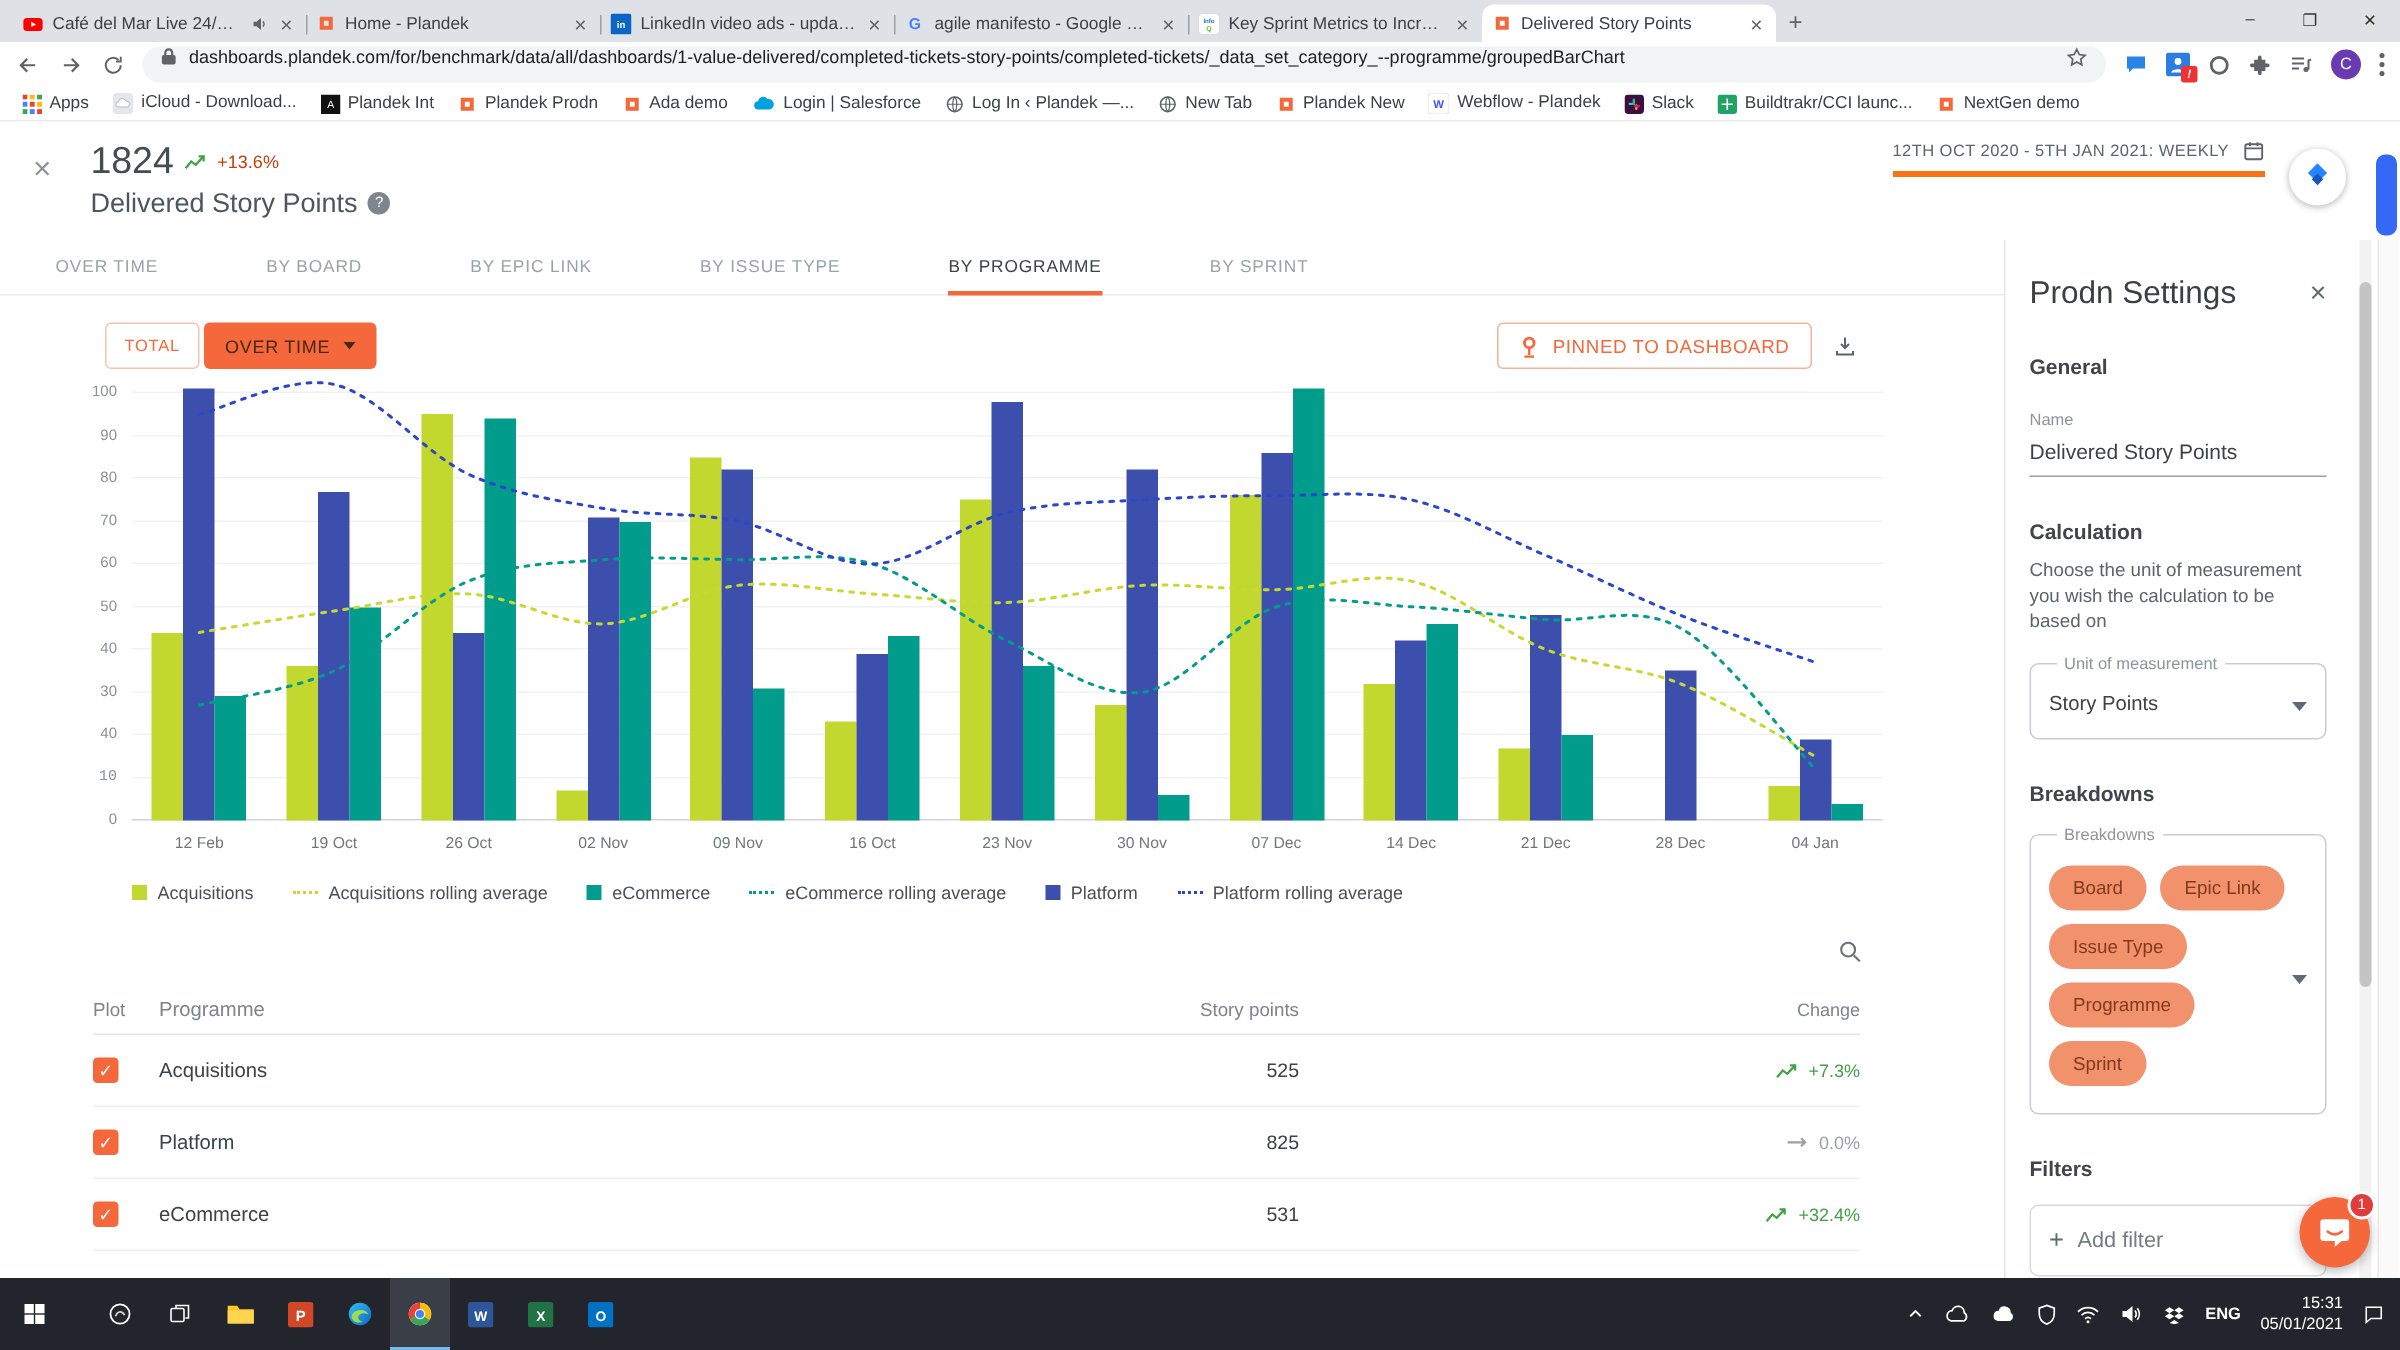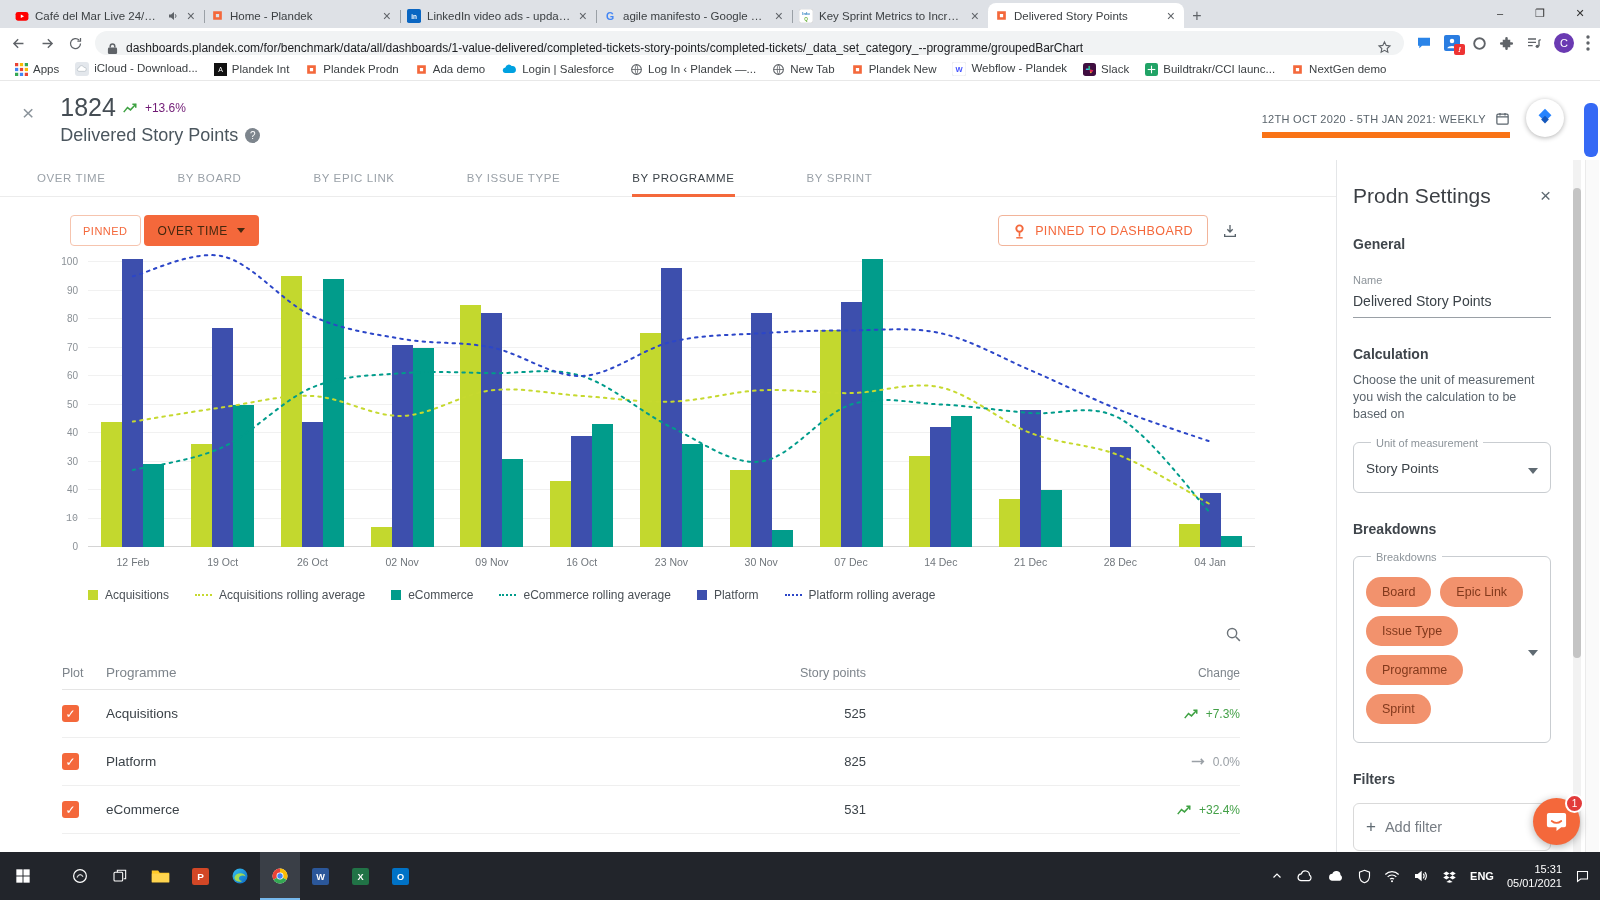--- a/index.html
+++ b/index.html
@@ -11,39 +11,39 @@
 .tab{width:196px;height:25px;display:flex;align-items:center;gap:6px;padding:0 7px;font-size:11.5px;color:#3c4043;position:relative;cursor:default}
 .tab .ttl{flex:1;white-space:nowrap;overflow:hidden;text-overflow:ellipsis}
 .tab.active{background:#fff;border-radius:8px 8px 0 0;z-index:2}
 .tab:not(.active)::after{content:"";position:absolute;right:-1px;top:7px;height:13px;width:1px;background:#9aa0a6}
 .tclose{color:#5f6368;font-size:14px;padding:0 2px}
 .newtab{width:26px;height:25px;display:flex;align-items:center;justify-content:center;font-size:16px;color:#5f6368}
 .wincontrols{margin-left:auto;display:flex;align-self:flex-start}
 .wc{width:40px;height:26px;display:flex;align-items:center;justify-content:center;font-size:11px;color:#333}
 .toolbar{height:30px;background:#fff;display:flex;align-items:center;padding:0 10px;gap:12px}
 .navbtn{color:#5f6368}
-.omnibox{flex:1;height:24px;background:#f1f3f4;border-radius:13px;display:flex;align-items:flex-end;padding:0 12px;gap:8px;font-size:12px;color:#202124;min-width:0}
+.omnibox{flex:1;height:24px;background:#f1f3f4;border-radius:13px;display:flex;align-items:flex-start;padding:0 12px;gap:8px;font-size:12px;color:#202124;min-width:0}
 .omnibox .url{flex:1;white-space:nowrap;overflow:hidden;text-overflow:ellipsis}
 .extrow{display:flex;align-items:center;gap:12px}
 .badge-wrap{position:relative}
 .mini-badge{position:absolute;right:-5px;bottom:-4px;background:#e33;color:#fff;font-size:8px;font-weight:bold;width:11px;height:11px;border-radius:2px;display:flex;align-items:center;justify-content:center}
 .avatar{width:20px;height:20px;border-radius:50%;background:#6a3ab2;color:#fff;font-size:11px;display:flex;align-items:center;justify-content:center}
 .bookmarksbar{height:23px;background:#fff;display:flex;align-items:center;gap:2px;padding:0 8px;font-size:11.5px;color:#3c4043;border-bottom:1px solid #e8e8e8}
 .bm{display:flex;gap:5px;padding:2px 7px;white-space:nowrap}
 
 .page{position:relative;height:771px;background:#fff;overflow:hidden}
 .page-header{display:flex;align-items:flex-start;padding:12px 36px 0 20px;height:79px}
 .close-x{font-size:21px;color:#8b949b;margin:8px 26px 0 2px;cursor:pointer}
 .m-top{display:flex;align-items:center;gap:7px}
 .m-num{font-size:25px;color:#454d54}
-.m-pct{font-size:12px;color:#701a75}
+.m-pct{font-size:12px;color:#c2410c}
 .m-title{display:flex;align-items:center;gap:7px;font-size:18px;color:#4b565e;margin-top:3px}
 .help{width:15px;height:15px;border-radius:50%;background:#7d858d;color:#fff;font-size:10px;display:inline-flex;align-items:center;justify-content:center}
 .flex-sp{flex:1}
-.daterange{display:flex;align-items:center;gap:9px;margin-top:18px;padding-bottom:6px;border-bottom:6px solid #f97316;font-size:11px;letter-spacing:.3px;color:#5a646c;white-space:nowrap}
+.daterange{display:flex;align-items:center;gap:9px;margin-top:0;padding-bottom:6px;border-bottom:4px solid #f97316;font-size:11px;letter-spacing:.3px;color:#5a646c;white-space:nowrap}
 .jira{width:38px;height:38px;border-radius:50%;background:#fff;box-shadow:0 1px 5px rgba(0,0,0,.3);display:flex;align-items:center;justify-content:center;margin:6px 0 0 16px}
 .page-body{display:flex;height:692px}
 .main{width:1336px;position:relative}
 .viewtabs{display:flex;gap:72px;padding-left:37px;height:37px;align-items:stretch;border-bottom:1px solid #ececec;font-size:11.5px;letter-spacing:.6px;color:#9aa1a8}
 .mtab{display:flex;align-items:center;position:relative;white-space:nowrap}
 .mtab.active{color:#3c4349}
 .mtab.active::after{content:"";position:absolute;left:0;right:0;bottom:-1px;height:3px;background:#f4683b}
 .controls{margin-top:18px;padding:0 98px 0 70px;display:flex;align-items:center}
 .btn-total{height:31px;padding:0 12px;border:1px solid #f6c4ae;color:#f4683b;font-size:11px;letter-spacing:.5px;border-radius:4px;background:#fff;display:flex;align-items:center}
 .btn-overtime{height:31px;margin-left:3px;padding:0 14px;background:#f4683b;color:#45280f;font-size:12px;letter-spacing:.5px;border-radius:4px;display:flex;align-items:center;gap:9px;border:none}
@@ -434,21 +434,21 @@
     <div class="main">
       <div class="viewtabs" id="viewtabs">
           <div class="mtab">OVER TIME</div>
           <div class="mtab">BY BOARD</div>
           <div class="mtab">BY EPIC LINK</div>
           <div class="mtab">BY ISSUE TYPE</div>
           <div class="mtab active">BY PROGRAMME</div>
           <div class="mtab">BY SPRINT</div>
         </div>
       <div class="controls">
-        <button class="btn-total">PINNED</button>
+        <button class="btn-total">TOTAL</button>
         <button class="btn-overtime">
             <span>OVER TIME</span>
             <span class="caret"></span>
           </button>
         <button class="btn-pinned">
             <span class="ic" id="ic-pin">
               <svg width="13" height="16" viewBox="0 0 16 20">
                 <circle cx="8" cy="7" r="4" fill="none" stroke="#f4683b" stroke-width="2.4"></circle>
                 <path d="M7 11.5h2V17H7z" fill="#f4683b"></path>
                 <path d="M4 18.5h8" stroke="#f4683b" stroke-width="1.8"></path>

